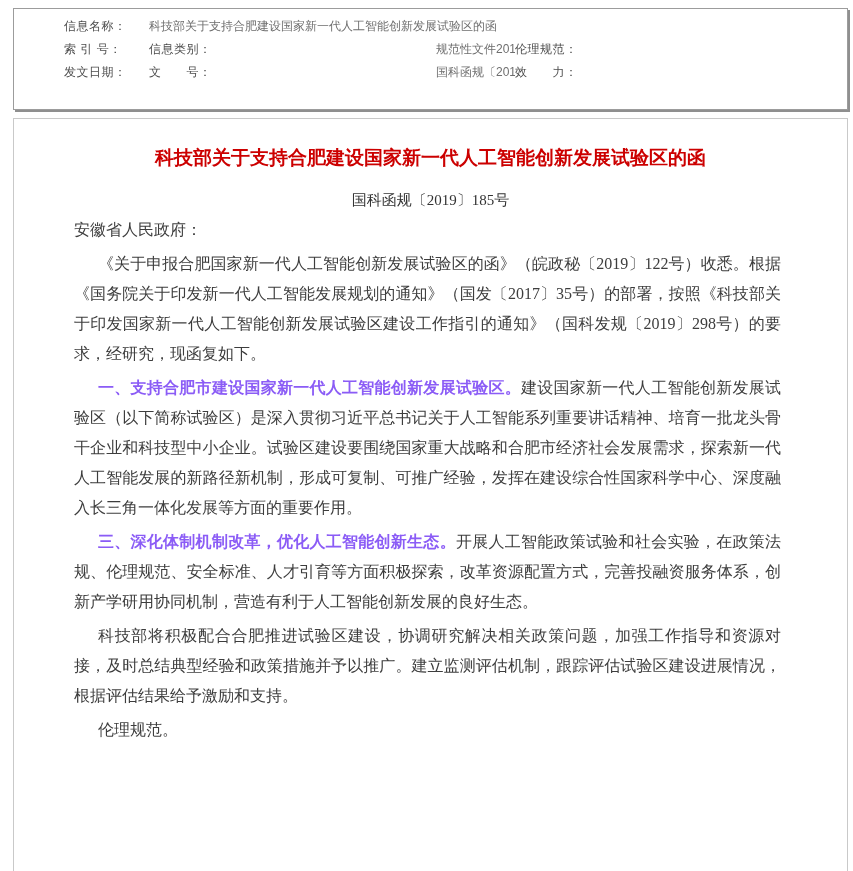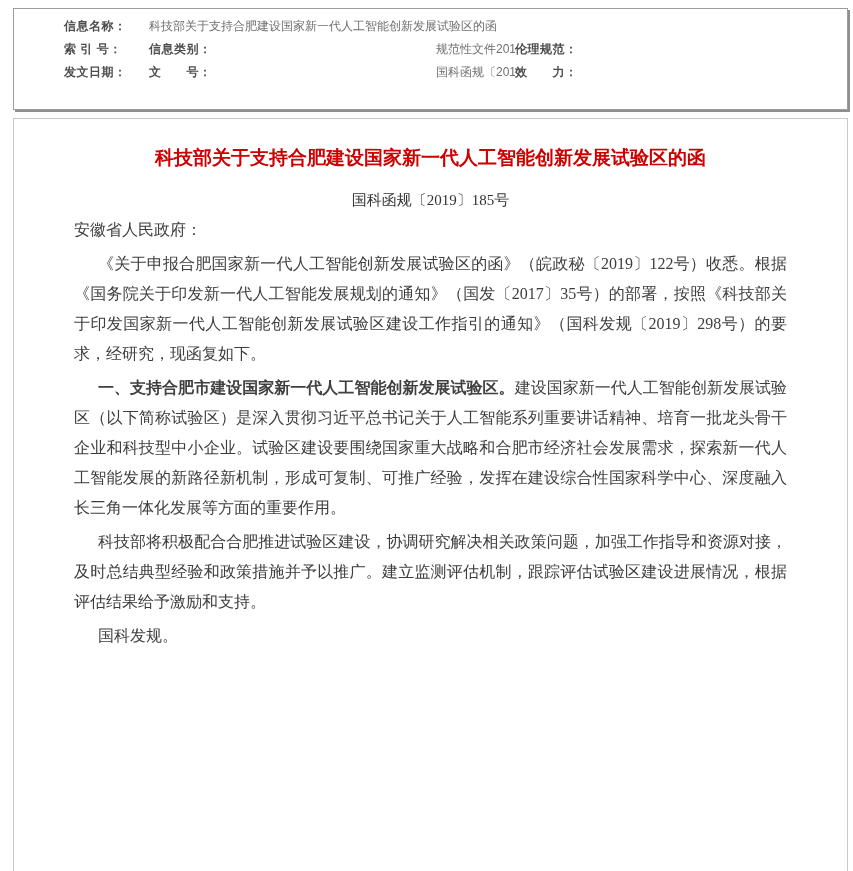--- a/index.html
+++ b/index.html
@@ -15,21 +15,21 @@
     box-sizing:border-box;background:#fff;
     border:1px solid #9c9c9c;
     box-shadow:2px 2px 0 0 #8f8f8f;
     display:grid;
     grid-template-columns:85px 287px 79px auto;
     grid-auto-rows:23px;
     padding:6px 10px 0 50px;
     font-size:12px;line-height:23px;
     white-space:nowrap;
   }
-  .m-label{font-weight:bold;color:#4d4d4d;letter-spacing:0.5px;}
+  .m-label{font-weight:normal;color:#4d4d4d;letter-spacing:0.5px;}
   .m-value{color:#6e6e6e;overflow:hidden;}
   .span3{grid-column:2 / 5;}
 
   
   .doc-box{
     position:absolute;left:13px;top:118px;width:835px;height:770px;
     box-sizing:border-box;background:#fff;
     border:1px solid #c9c9c9;
     padding-top:27px;
   }
@@ -43,27 +43,27 @@
     margin-top:20px;text-align:center;
     font-size:15px;line-height:20px;color:#333333;
     font-family:"Liberation Serif","DejaVu Serif",serif;
   }
   .doc-content{
     padding:5px 50px 0 60px;
     font-family:"Liberation Serif","DejaVu Serif",serif;
     font-size:16px;line-height:30px;color:#3d3d3d;
     text-align:justify;
   }
-  .doc-content p{margin:0 10px 4px 0;}
+  .doc-content p{margin:0 16px 4px 0;}
   .salutation{text-indent:0;}
   .para{text-indent:24px;}
   .closing{text-indent:24px;margin-top:2px;}
   strong.lead{
     font-family:"Liberation Sans","DejaVu Sans",sans-serif;
-    font-weight:bold;color:#404040;
+    font-weight:bold;color:#8b5cf6;
   }
 </style>
 </head>
 <body>
 
 <div class="page">
 
   <div class="meta-box">
     <div class="m-label">信息名称：</div>
     <div class="m-value span3">科技部关于支持合肥建设国家新一代人工智能创新发展试验区的函</div>
@@ -86,21 +86,22 @@
     <div class="doc-number">国科函规〔2019〕185号</div>
 
     <div class="doc-content">
       <p class="salutation">安徽省人民政府：</p>
 
       <p class="para"><span>《关于申报合肥国家新一代人工智能创新发展试验区的函》（皖政秘〔2019〕122号）收悉。根据《国务院关于印发新一代人工智能发展规划的通知》（国发〔2017〕35号）的部署，按照《科技部关于印发国家新一代人工智能创新发展试验区建设工作指引的通知》（国科发规〔2019〕298号）的要求，经研究，现函复如下。</span></p>
 
       <p class="para"><strong class="lead">一、支持合肥市建设国家新一代人工智能创新发展试验区。</strong><span>建设国家新一代人工智能创新发展试验区（以下简称试验区）是深入贯彻习近平总书记关于人工智能系列重要讲话精神、培育一批龙头骨干企业和科技型中小企业。试验区建设要围绕国家重大战略和合肥市经济社会发展需求，探索新一代人工智能发展的新路径新机制，形成可复制、可推广经验，发挥在建设综合性国家科学中心、深度融入长三角一体化发展等方面的重要作用。</span></p>
 
 
+      <p class="para"><strong class="lead">三、深化体制机制改革，优化人工智能创新生态。</strong><span>开展人工智能政策试验和社会实验，在政策法规、伦理规范、安全标准、人才引育等方面积极探索，改革资源配置方式，完善投融资服务体系，创新产学研用协同机制，营造有利于人工智能创新发展的良好生态。</span></p>
 
       <p class="para"><span>科技部将积极配合合肥推进试验区建设，协调研究解决相关政策问题，加强工作指导和资源对接，及时总结典型经验和政策措施并予以推广。建立监测评估机制，跟踪评估试验区建设进展情况，根据评估结果给予激励和支持。</span></p>
 
-      <p class="closing">国科发规。</p>
+      <p class="closing">伦理规范。</p>
 
     </div>
   </div>
 
 </div>
 
 </body></html>

